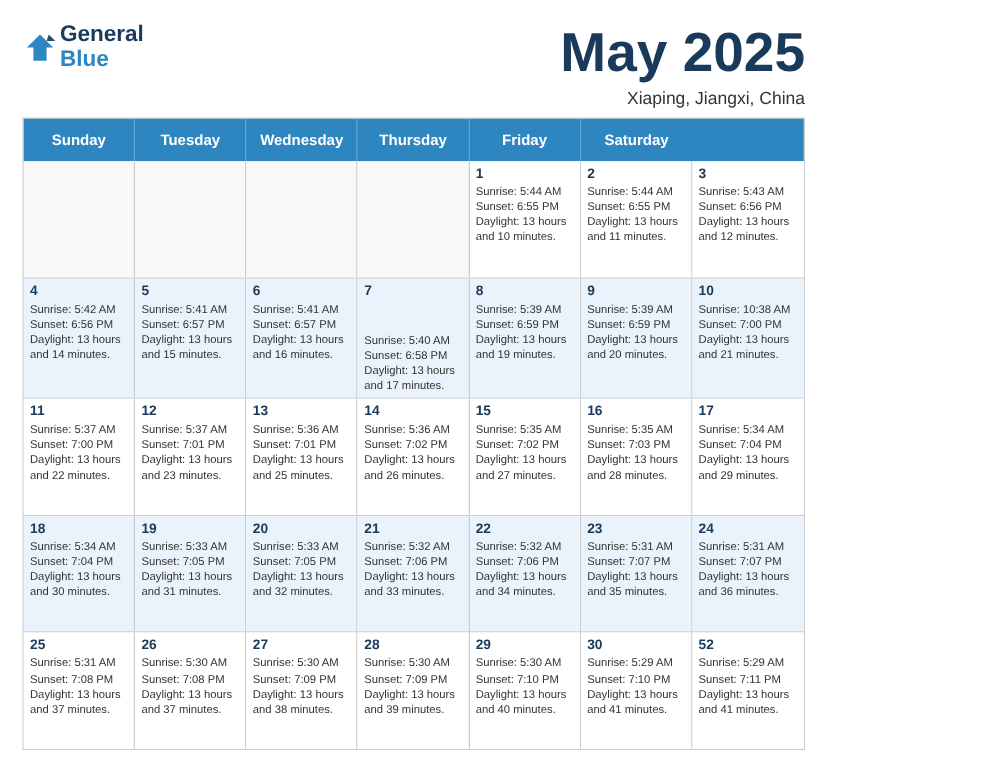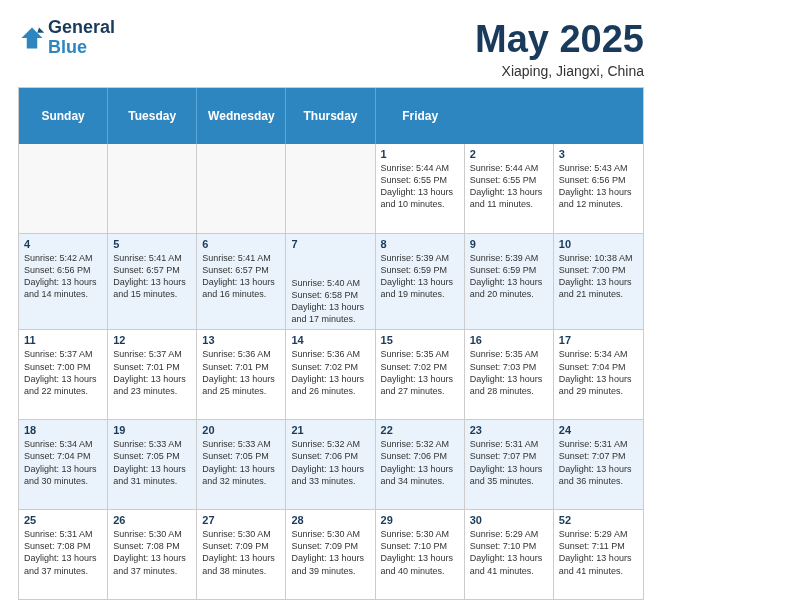--- a/index.html
+++ b/index.html
@@ -35,21 +35,21 @@
     }
     .logo-icon {
       width: 28px;
       height: 28px;
       margin-right: 2px;
     }
     .title-block {
       text-align: right;
     }
     .month-title {
-      font-size: 38px;
+      font-size: 44px;
       font-weight: bold;
       color: #1a3a5c;
     }
     .location {
       font-size: 14px;
       color: #333;
       margin-top: 2px;
     }
     .calendar {
       flex: 1;
@@ -58,21 +58,21 @@
       border: 1px solid #ccc;
     }
     .cal-header {
       display: grid;
       grid-template-columns: repeat(7, 1fr);
       background: #2e86c1;
     }
     .cal-header-cell {
       color: #fff;
       text-align: center;
-      padding: 21px 2px;
+      padding: 10px 2px;
       font-size: 12px;
       font-weight: bold;
       border-right: 1px solid #5aa8d8;
     }
     .cal-header-cell:last-child {
       border-right: none;
     }
     .cal-body {
       flex: 1;
       display: flex;
@@ -139,20 +139,21 @@
     </div>
   </div>
 
   <div class="calendar">
     <div class="cal-header">
     <div class="cal-header-cell">Sunday</div>
         <div class="cal-header-cell">Tuesday</div>
         <div class="cal-header-cell">Wednesday</div>
         <div class="cal-header-cell">Thursday</div>
         <div class="cal-header-cell">Friday</div>
+        <div class="cal-header-cell">Saturday</div>
       </div>
     <div class="cal-body">
     <div class="cal-row">
           <div class="cal-cell empty"></div>
           <div class="cal-cell empty"></div>
           <div class="cal-cell empty"></div>
           <div class="cal-cell empty"></div>
           <div class="cal-cell">
             <div class="day-num">1</div>
             <div class="cell-text" style="white-space: pre-line;">Sunrise: 5:44 AM

